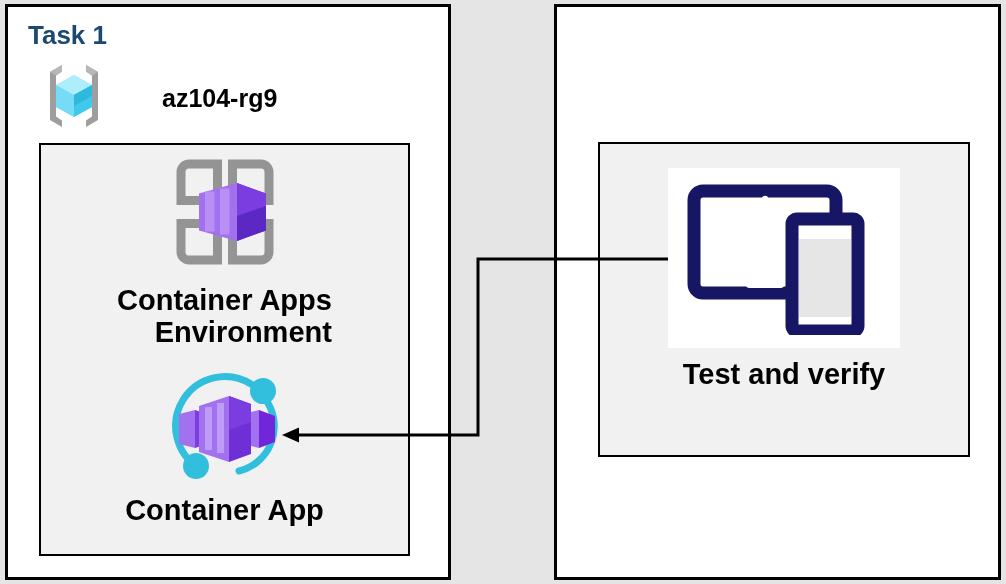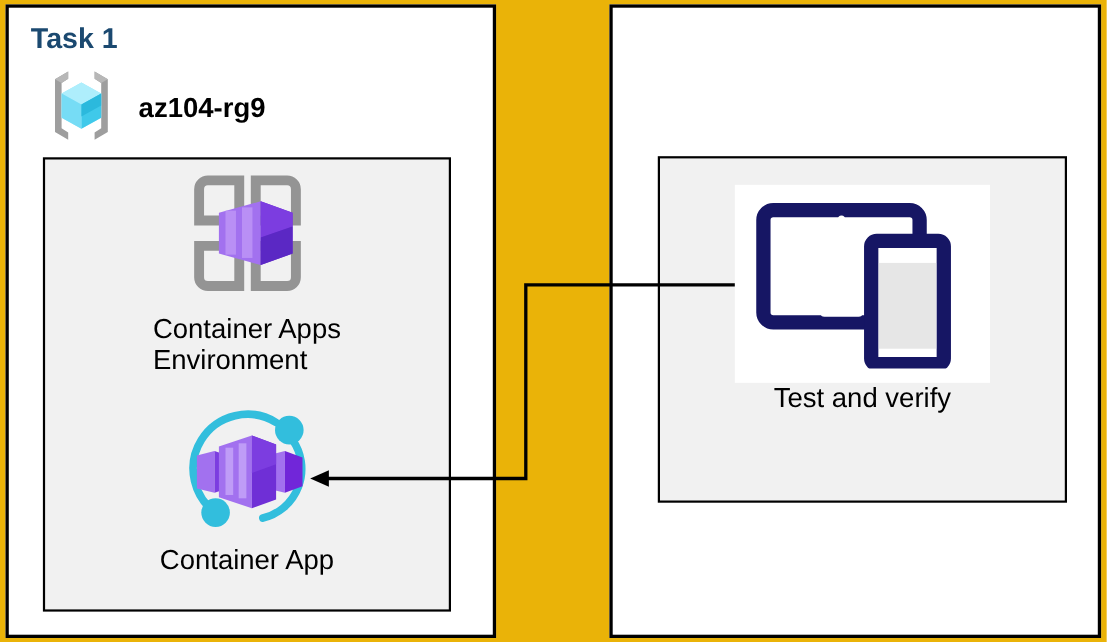--- a/index.html
+++ b/index.html
@@ -12,21 +12,21 @@
     height: 584px;
     font-family: "Liberation Sans", sans-serif;
     position: relative;
     overflow: hidden;
   }
   #canvas {
     position: absolute;
     left: 0; top: 0;
     width: 1006px;
     height: 584px;
-    background: #eab308;
+    background: #e5e5e5;
   }
   
   .task-panel {
     position: absolute;
     background: #ffffff;
     border: 3px solid #000000;
     box-sizing: border-box;
   }
   #task1-panel { left: 5px;   top: 4px; width: 446px; height: 576px; }
   #task2-panel { left: 554px; top: 4px; width: 447px; height: 576px; }
@@ -49,56 +49,57 @@
     top: 58px;
     display: flex;
     align-items: center;
     gap: 14px;
   }
   #rg-label {
     font-size: 25px;
     font-weight: bold;
     color: #000000;
     white-space: nowrap;
+    margin-left: 36px;
   }
 
   
   .inner-box {
     position: absolute;
     background: #f1f1f1;
     border: 2px solid #000000;
     box-sizing: border-box;
   }
   #task1-inner { left: 39px;  top: 143px; width: 371px; height: 413px; }
   #task2-inner { left: 598px; top: 142px; width: 372px; height: 315px; }
 
   
   .node {
     position: absolute;
     display: flex;
     flex-direction: column;
     align-items: center;
   }
   .node-label {
-    font-size: 25px;
-    font-weight: normal;
+    font-size: 29px;
+    font-weight: bold;
     color: #000000;
-    text-align: left;
+    text-align: right;
     line-height: 1.12;
     white-space: pre-line;
   }
 
   #cae-node { left: 39px; top: 150px; width: 371px; }
   #cae-node .node-label { margin-top: 6px; }
 
   #capp-node { left: 39px; top: 370px; width: 371px; }
   #capp-node .node-label { margin-top: 8px; }
 
   #test-node { left: 598px; top: 168px; width: 372px; }
-  #test-node .node-label { margin-top: 0; }
+  #test-node .node-label { margin-top: 10px; }
 
   .white-tile {
     background: #ffffff;
     width: 232px;
     height: 180px;
     display: flex;
     align-items: center;
     justify-content: center;
   }
 

